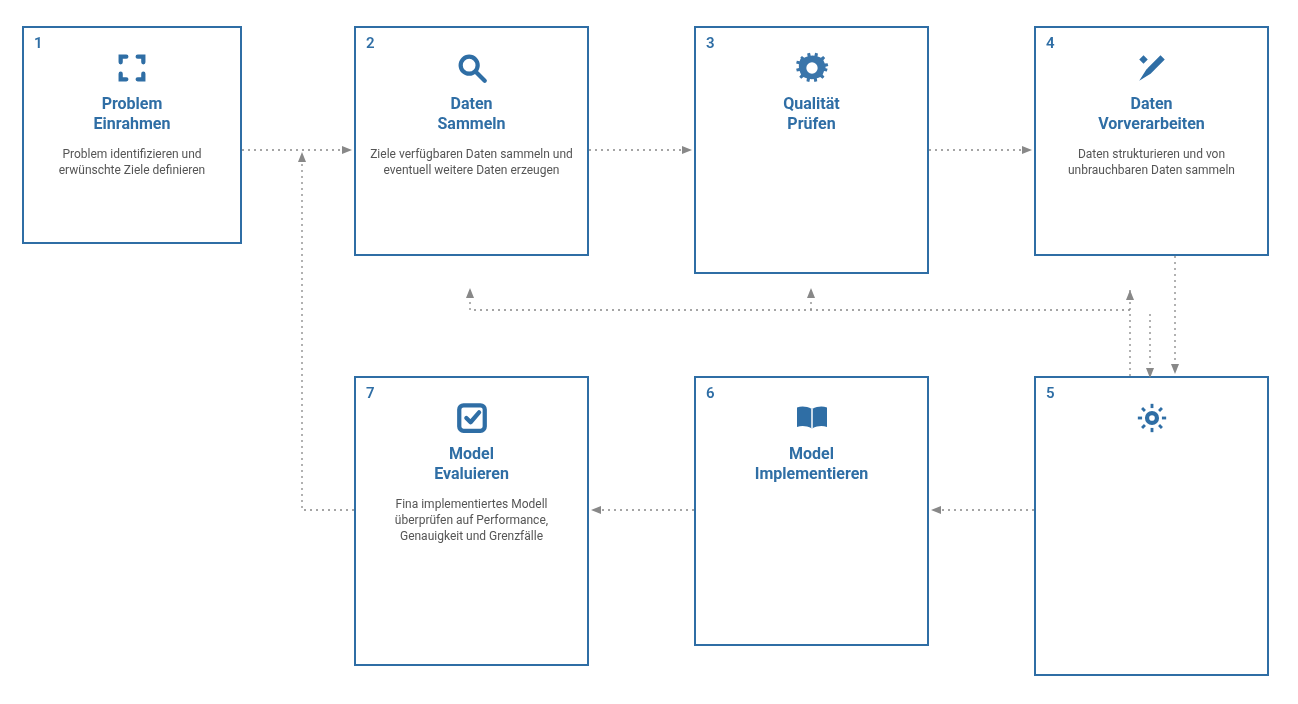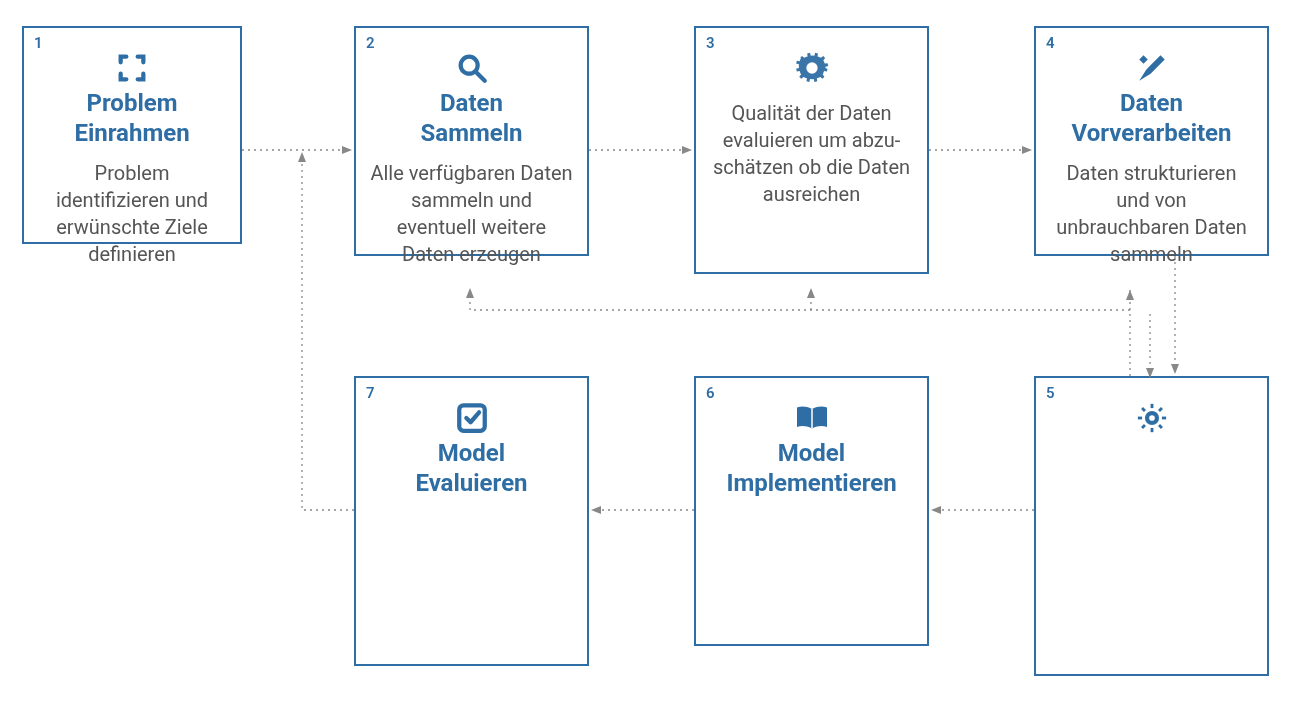--- a/index.html
+++ b/index.html
@@ -29,27 +29,28 @@
     margin-top: 10px;
     height: 40px;
     display: flex;
     align-items: center;
     justify-content: center;
     color: #2f6ea5;
   }
   .box .title {
     color: #2f6ea5;
     font-weight: 700;
-    font-size: 24px;
+    font-size: 16px;
     line-height: 1.25;
+    margin-top: 6px;
     white-space: pre-line;
   }
   .box .desc {
     color: #555;
-    font-size: 20px;
+    font-size: 12px;
     line-height: 1.35;
     margin-top: 12px;
   }
   svg.arrow { position: absolute; overflow: visible; }
   .dash { stroke:#888; stroke-width:1.3; stroke-dasharray:2 4; fill:none; }
   .head { fill:#888; }
 </style>
 </head>
 <body>
 
@@ -68,32 +69,33 @@
 <div class="box" style="left:354px; top:26px;  width:235px; height:230px;">
   <span class="num">2</span>
   <div class="ico">
     <svg width="34" height="34" viewBox="0 0 24 24" fill="none" stroke="currentColor" stroke-width="3">
         <circle cx="10" cy="10" r="6"></circle>
         <line x1="15" y1="15" x2="21" y2="21" stroke-linecap="round"></line>
       </svg>
   </div>
   <div class="title">Daten
 Sammeln</div>
-  <div class="desc">Alle verfügbaren Daten sammeln und eventuell weitere Daten erzeugen</div>
+  <div class="desc">Ziele verfügbaren Daten sammeln und eventuell weitere Daten erzeugen</div>
 </div>
 
 <div class="box" style="left:694px; top:26px;  width:235px; height:248px;">
   <span class="num">3</span>
   <div class="ico">
     <svg width="34" height="34" viewBox="0 0 24 24" fill="currentColor">
         <path d="M12 8a4 4 0 100 8 4 4 0 000-8zm9 4l2 .5-.5 2-2-.3a9 9 0 01-1 2.4l1.3 1.6-1.4 1.4-1.6-1.3a9 9 0 01-2.4 1l.3 2-2 .5-.5-2a9 9 0 01-2.6 0l-.5 2-2-.5.3-2a9 9 0 01-2.4-1l-1.6 1.3-1.4-1.4 1.3-1.6a9 9 0 01-1-2.4l-2 .3-.5-2 2-.5a9 9 0 010-2.6l-2-.5.5-2 2 .3a9 9 0 011-2.4L3.5 4.9l1.4-1.4 1.6 1.3a9 9 0 012.4-1l-.3-2 2-.5.5 2a9 9 0 012.6 0l.5-2 2 .5-.3 2a9 9 0 012.4 1l1.6-1.3 1.4 1.4-1.3 1.6a9 9 0 011 2.4l2-.3.5 2-2 .5a9 9 0 010 2.6z" opacity=".95"></path>
         <circle cx="12" cy="12" r="3" fill="#fff"></circle>
       </svg>
   </div>
-  <div class="desc">Qualität der Daten evaluieren um abzu­schätzen ob die Daten ausreichen</div>
+  <div class="title">Qualität
+Prüfen</div>
 </div>
 
 <div class="box" style="left:1034px;top:26px;  width:235px; height:230px;">
   <span class="num">4</span>
   <div class="ico">
     <svg width="34" height="34" viewBox="0 0 24 24" fill="currentColor">
         <path d="M21 6l-3-3-9 9 3 3 9-9zm-13 7l-5 8 8-5 3-3-3-3-3 3z"></path>
         <path d="M6 3l3 3-3 3-3-3 3-3z"></path>
       </svg>
   </div>
@@ -137,20 +139,21 @@
 <div class="box" style="left:354px; top:376px; width:235px; height:290px;">
   <span class="num">7</span>
   <div class="ico">
     <svg width="34" height="34" viewBox="0 0 24 24" fill="none" stroke="currentColor" stroke-width="3" stroke-linecap="round" stroke-linejoin="round">
         <rect x="3" y="3" width="18" height="18" rx="3"></rect>
         <path d="M8 12l3 3 6-7"></path>
       </svg>
   </div>
   <div class="title">Model
 Evaluieren</div>
+  <div class="desc">Fina implementiertes Modell überprüfen auf Performance, Genauigkeit und Grenzfälle</div>
 </div>
 
 <svg class="arrow" style="left:242px; top:145px; width:112px; height:10px;">
   <line class="dash" x1="0" y1="5" x2="100" y2="5"></line>
     <polygon class="head" points="100,1 110,5 100,9"></polygon>
 </svg>
 
 <svg class="arrow" style="left:589px; top:145px; width:105px; height:10px;">
   <line class="dash" x1="0" y1="5" x2="93" y2="5"></line>
     <polygon class="head" points="93,1 103,5 93,9"></polygon>

